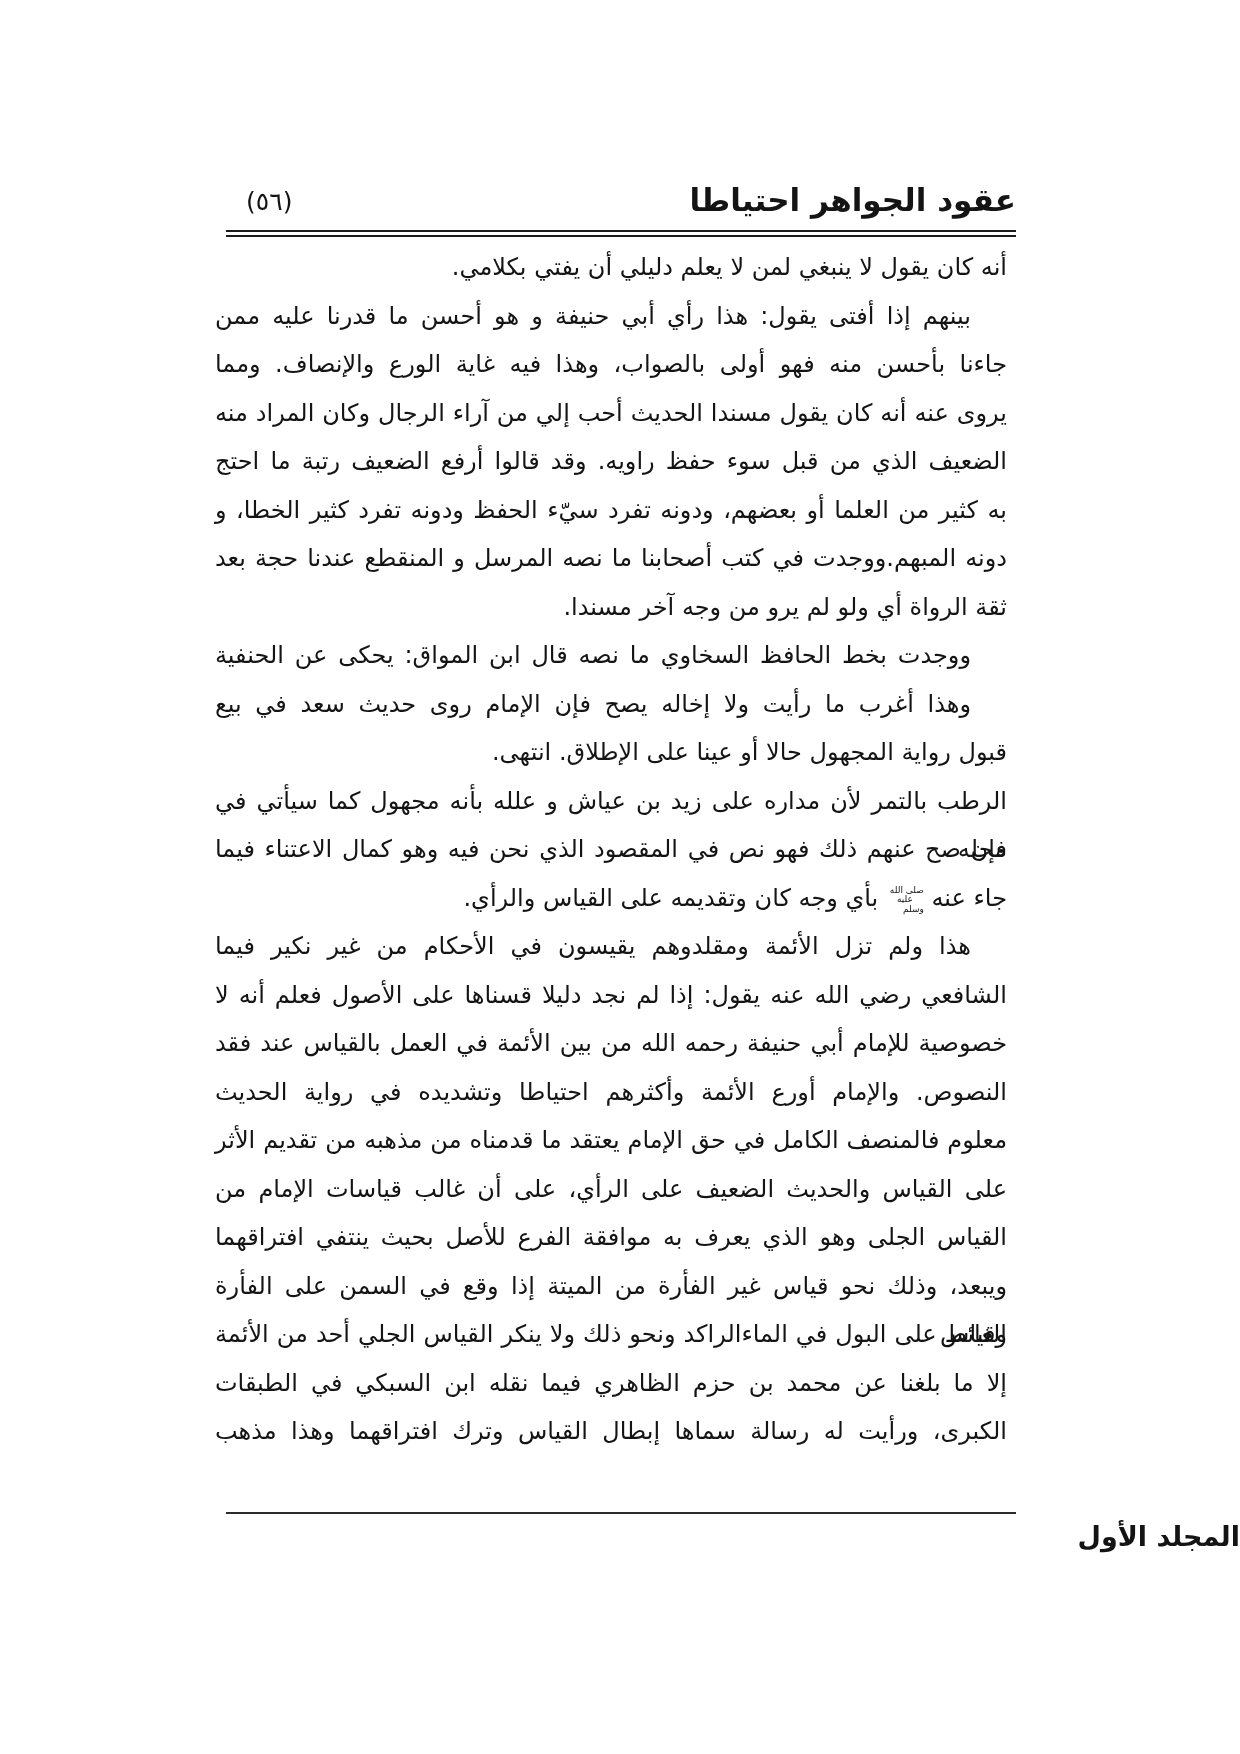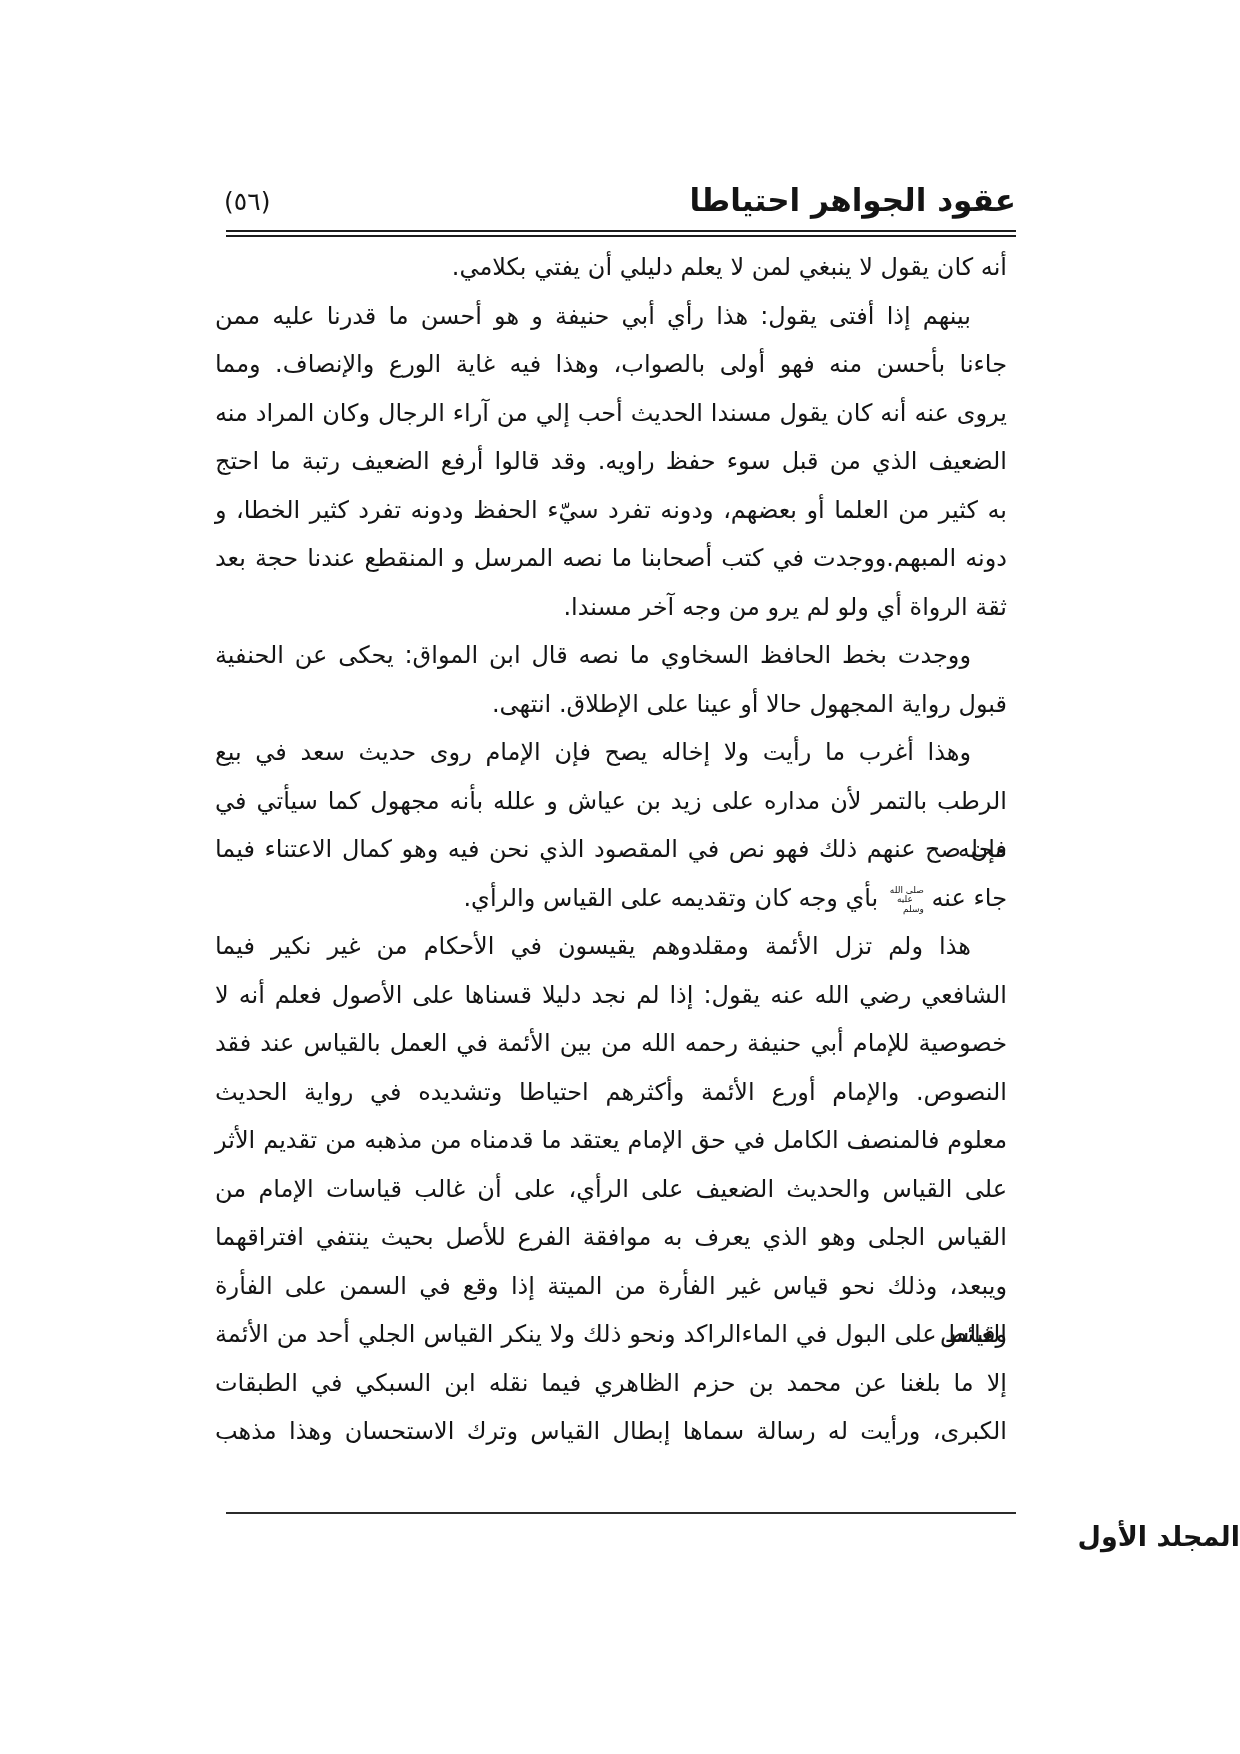--- a/index.html
+++ b/index.html
@@ -20,20 +20,21 @@
   .book-title{
     font-weight:bold;
     font-size:31px;
     line-height:1;
     white-space:nowrap;
     padding-bottom:4px;
   }
   .page-number{
     font-size:25px;
     line-height:1;
+    margin-left:22px;
     padding-bottom:6px;
     direction:ltr;
     unicode-bidi:isolate;
   }
   .rule-double{
     position:absolute;
     left:226px;top:230px;width:790px;height:3px;
     border-top:2px solid #1c1c1c;
     border-bottom:2px solid #1c1c1c;
   }
@@ -94,35 +95,35 @@
   <div class="body-text">
       <div class="line short">أنه كان يقول لا ينبغي لمن لا يعلم دليلي أن يفتي بكلامي.</div>
       <div class="line indent">بينهم إذا أفتى يقول: هذا رأي أبي حنيفة و هو أحسن ما قدرنا عليه ممن</div>
       <div class="line">جاءنا بأحسن منه فهو أولى بالصواب، وهذا فيه غاية الورع والإنصاف. ومما</div>
       <div class="line">يروى عنه أنه كان يقول مسندا الحديث أحب إلي من آراء الرجال وكان المراد منه</div>
       <div class="line">الضعيف الذي من قبل سوء حفظ راويه. وقد قالوا أرفع الضعيف رتبة ما احتج</div>
       <div class="line">به كثير من العلما أو بعضهم، ودونه تفرد سيّء الحفظ ودونه تفرد كثير الخطا، و</div>
       <div class="line">دونه المبهم.ووجدت في كتب أصحابنا ما نصه المرسل و المنقطع عندنا حجة بعد</div>
       <div class="line short">ثقة الرواة أي ولو لم يرو من وجه آخر مسندا.</div>
       <div class="line indent">ووجدت بخط الحافظ السخاوي ما نصه قال ابن المواق: يحكى عن الحنفية</div>
+      <div class="line indent">وهذا أغرب ما رأيت ولا إخاله يصح فإن الإمام روى حديث سعد في بيع</div>
       <div class="line short">قبول رواية المجهول حالا أو عينا على الإطلاق. انتهى.</div>
-      <div class="line indent">وهذا أغرب ما رأيت ولا إخاله يصح فإن الإمام روى حديث سعد في بيع</div>
       <div class="line">الرطب بالتمر لأن مداره على زيد بن عياش و علله بأنه مجهول كما سيأتي في محله</div>
       <div class="line">فإن صح عنهم ذلك فهو نص في المقصود الذي نحن فيه وهو كمال الاعتناء فيما</div>
       <div class="line short">جاء عنه <span class="saw">صلى الله<br>عليه وسلم</span> بأي وجه كان وتقديمه على القياس والرأي.</div>
       <div class="line indent">هذا ولم تزل الأئمة ومقلدوهم يقيسون في الأحكام من غير نكير فيما</div>
       <div class="line">الشافعي رضي الله عنه يقول: إذا لم نجد دليلا قسناها على الأصول فعلم أنه لا</div>
       <div class="line">خصوصية للإمام أبي حنيفة رحمه الله من بين الأئمة في العمل بالقياس عند فقد</div>
       <div class="line">النصوص. والإمام أورع الأئمة وأكثرهم احتياطا وتشديده في رواية الحديث</div>
       <div class="line">معلوم فالمنصف الكامل في حق الإمام يعتقد ما قدمناه من مذهبه من تقديم الأثر</div>
       <div class="line">على القياس والحديث الضعيف على الرأي، على أن غالب قياسات الإمام من</div>
       <div class="line">القياس الجلى وهو الذي يعرف به موافقة الفرع للأصل بحيث ينتفي افتراقهما</div>
       <div class="line">ويبعد، وذلك نحو قياس غير الفأرة من الميتة إذا وقع في السمن على الفأرة وقياس</div>
       <div class="line">الغائط على البول في الماءالراكد ونحو ذلك ولا ينكر القياس الجلي أحد من الأئمة</div>
       <div class="line">إلا ما بلغنا عن محمد بن حزم الظاهري فيما نقله ابن السبكي في الطبقات</div>
-      <div class="line">الكبرى، ورأيت له رسالة سماها إبطال القياس وترك الاستحسان وهذا مذهب</div>
+      <div class="line">الكبرى، ورأيت له رسالة سماها إبطال القياس وترك افتراقهما وهذا مذهب</div>
     </div>
 
   <div class="rule-footer"></div>
 
   <div class="volume-label">المجلد الأول</div>
 
 </div>
 
 </body></html>

